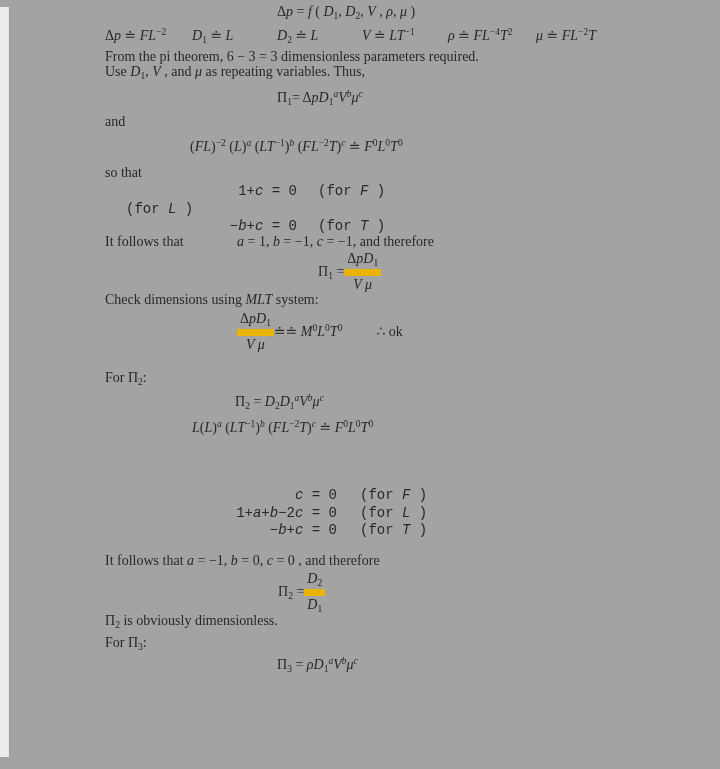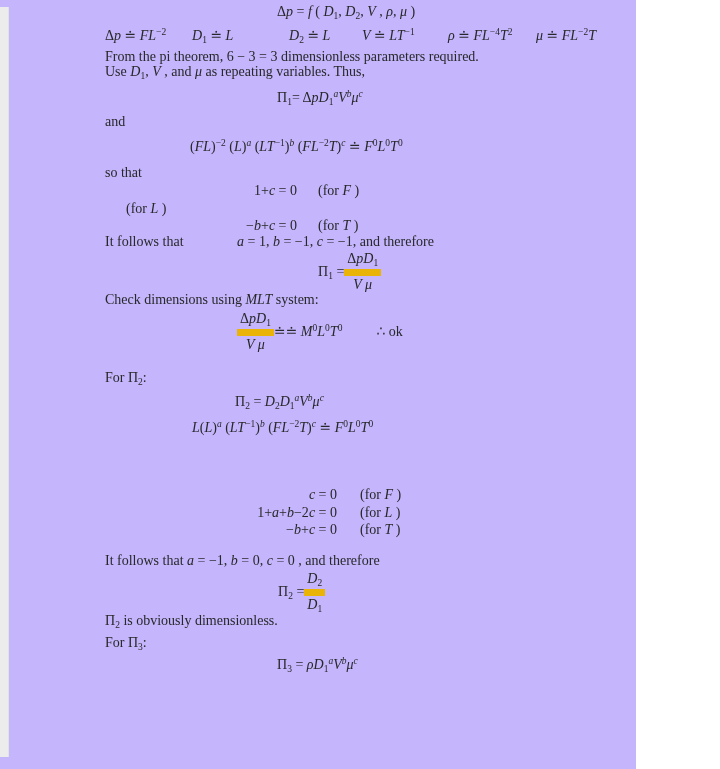--- a/index.html
+++ b/index.html
@@ -1,39 +1,39 @@
 <!DOCTYPE html>
 <html><head>
 <meta charset="utf-8">
 <style>
   html,body{margin:0;padding:0;}
   body{
     width:720px;height:769px;overflow:hidden;background:#ffffff;
     font-family:"Liberation Serif","DejaVu Serif",serif;color:#282828;
   }
-  .page{position:relative;width:636px;height:769px;background:#c4b5fd;}
+  .page{position:relative;width:720px;height:769px;background:#a3a3a3;}
   .edge-strip{position:absolute;left:0;top:7px;width:8px;height:750px;
     background:#ececec;border-right:1px solid #e2e2e2;}
   .line{position:absolute;font-size:14px;line-height:1.2;white-space:nowrap;}
   .math i{font-style:italic;}
   sub,sup{font-size:9.5px;line-height:0;}
   sub{vertical-align:-3px;}
   sup{vertical-align:5px;}
   .fracline{display:flex;align-items:center;}
   .frac{display:inline-block;vertical-align:middle;text-align:center;}
   .frac .num{display:block;padding:0 3px 1px 3px;}
   .frac .den{display:block;border-top:7px solid #eab308;padding:1px 3px 0 3px;}
   .dims span{position:absolute;top:0;}
   .dims span:nth-child(1){left:105px;}
   .dims span:nth-child(2){left:192px;}
-  .dims span:nth-child(3){left:289px;}
+  .dims span:nth-child(3){left:277px;}
   .dims span:nth-child(4){left:362px;}
   .dims span:nth-child(5){left:448px;}
   .dims span:nth-child(6){left:536px;}
-  .eqsys .row{display:flex;height:17.5px;align-items:center;}
+  .eqsys .row{display:flex;height:17.5px;align-items:center;font-family:Liberation Mono, monospace;}
   .eqsys .eq{text-align:right;display:inline-block;}
   .eqsys-1 .eq{width:192px;}
   .eqsys-1 .cond{margin-left:21px;}
   .eqsys-2 .eq{width:232px;}
   .eqsys-2 .cond{margin-left:23px;}
   .follows-label{display:inline-block;}
   .follows-content{position:absolute;left:132px;top:0;}
   .conclusion{margin-left:34px;}
 </style>
 </head>

